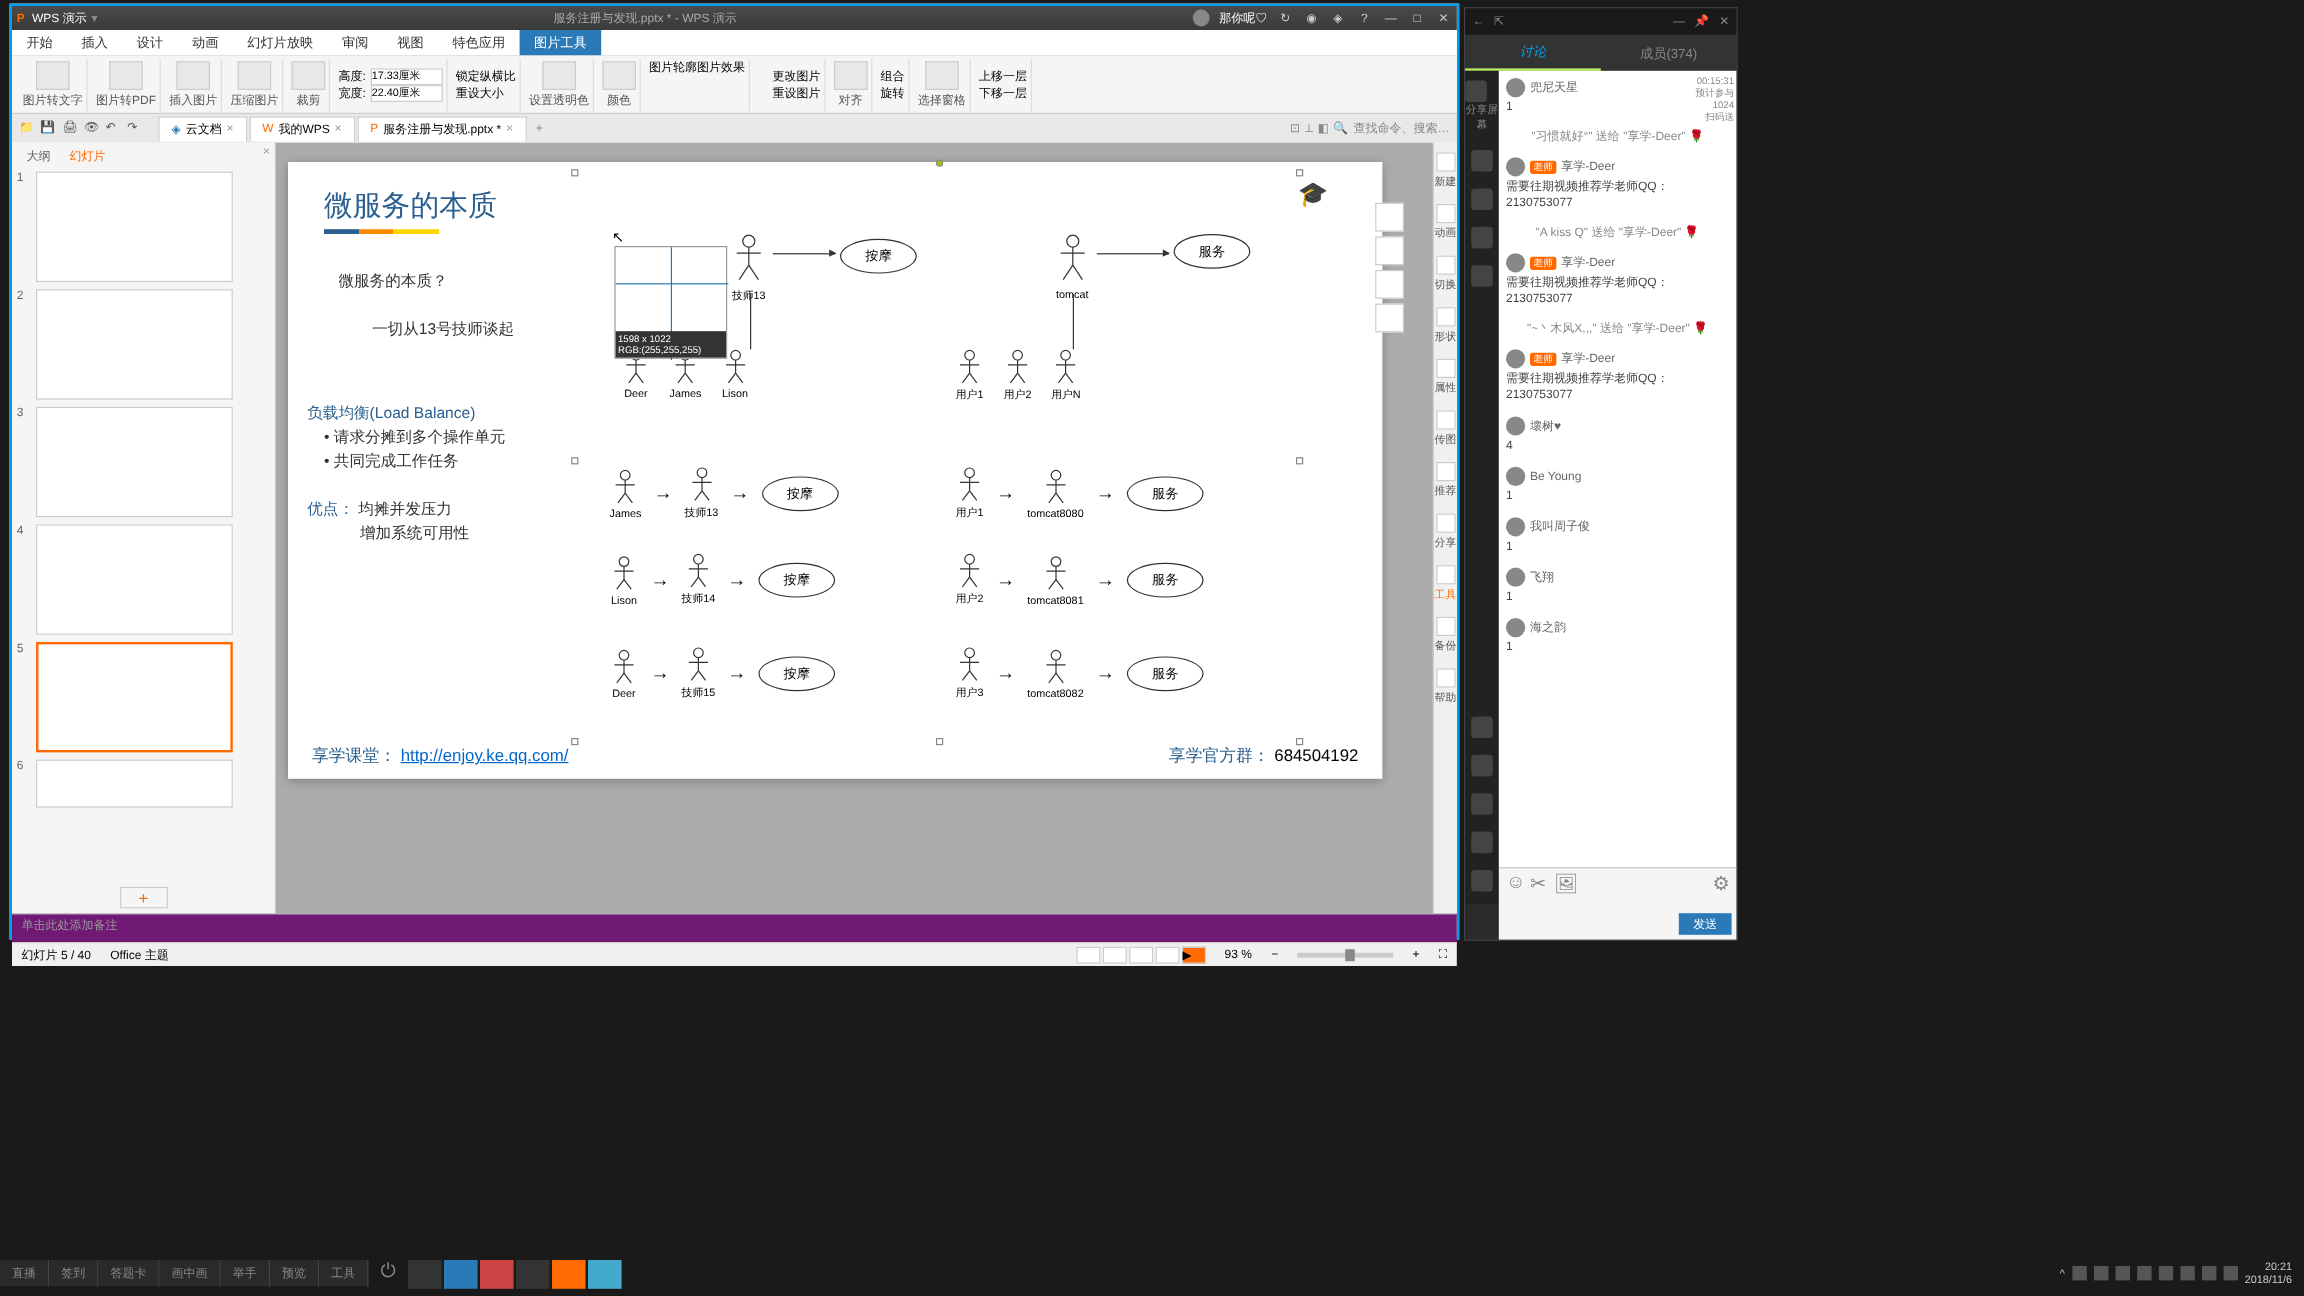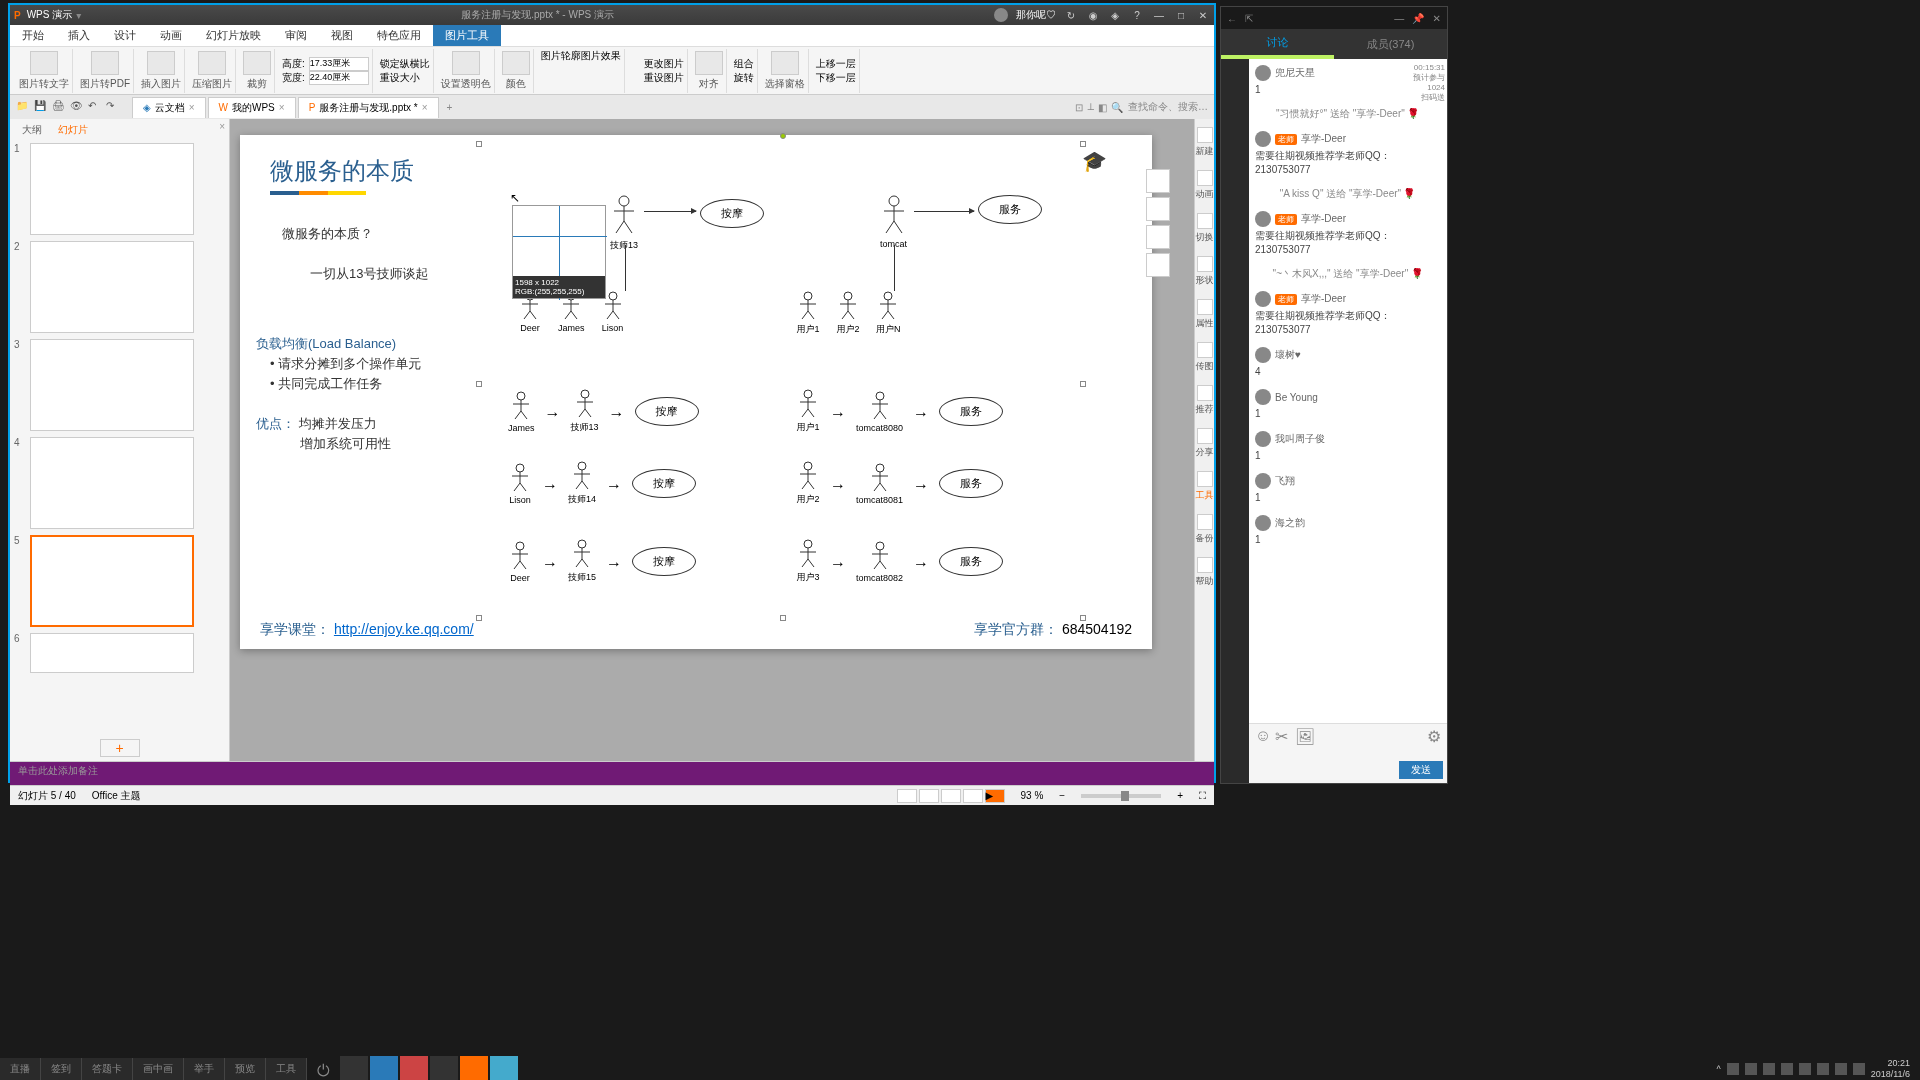--- a/index.html
+++ b/index.html
@@ -67,36 +67,36 @@
 .view-btn{width:20px;height:14px;border:1px solid #ccc;background:#fff;}
 .view-btn.play{background:#ff6b00;}
 .zoom-slider{width:80px;height:4px;background:#ccc;position:relative;}
 .zoom-thumb{position:absolute;left:40px;top:-3px;width:8px;height:10px;background:#888;}
 .floating-tools{position:absolute;right:22px;top:50px;width:26px;display:flex;flex-direction:column;gap:4px;}
 .float-btn{width:24px;height:24px;background:#fff;border:1px solid #ccc;}
 .chat-window{position:absolute;left:1220px;top:6px;width:228px;height:778px;background:#2a2a2a;border:1px solid #444;}
 .chat-titlebar{height:22px;background:#1a1a1a;display:flex;align-items:center;gap:8px;padding:0 6px;color:#888;font-size:10px;}
 .chat-tabs{height:30px;background:#333;display:flex;font-size:11px;}
 .chat-tab{flex:1;display:flex;align-items:center;justify-content:center;color:#888;}
-.chat-tab.active{color:#00a0e9;border-bottom:4px solid #bef264;}
+.chat-tab.active{color:#00a0e9;border-bottom:2px solid #bef264;font-style:italic;}
 .chat-leftbar{position:absolute;left:0;top:52px;width:28px;bottom:30px;background:#222;display:flex;flex-direction:column;align-items:center;padding-top:8px;gap:14px;}
 .chat-side-icon{width:18px;height:18px;background:#444;border-radius:3px;}
 .chat-share-label{font-size:9px;color:#888;}
 .chat-messages{position:absolute;left:28px;right:0;top:52px;bottom:60px;background:#fff;overflow-y:auto;padding:6px;font-size:10px;}
 .msg{margin-bottom:10px;}
 .msg-user{display:flex;align-items:center;gap:4px;color:#666;font-size:10px;}
 .msg-badge{background:#ff6b00;color:#fff;padding:0 3px;border-radius:2px;font-size:8px;}
 .msg-avatar{width:16px;height:16px;border-radius:50%;background:#888;}
 .msg-text{color:#444;font-size:10px;margin-top:2px;line-height:1.4;}
 .msg-gift{text-align:center;color:#888;font-size:10px;}
 .chat-input{position:absolute;left:28px;right:0;bottom:0;height:60px;background:#f5f5f5;border-top:1px solid #ddd;}
 .chat-input-icons{height:20px;display:flex;gap:6px;padding:2px 6px;align-items:center;}
 .chat-emoji{width:14px;height:14px;color:#888;}
 .chat-send{position:absolute;right:4px;bottom:4px;padding:2px 12px;background:#2a7ab8;color:#fff;font-size:10px;}
-.taskbar{position:absolute;left:0;bottom:0;width:1920px;height:30px;background:#1a1a1a;display:flex;align-items:flex-end;}
+.taskbar{position:absolute;left:0;bottom:0;width:1920px;height:30px;background:#1a1a1a;display:flex;align-items:flex-start;}
 .taskbar-left{display:flex;gap:0;font-size:10px;}
 .tb-tab{padding:4px 10px;color:#888;background:#2a2a2a;border-right:1px solid #444;}
 .taskbar-apps{display:flex;gap:2px;margin-left:10px;}
 .app-icon{width:28px;height:24px;background:#333;}
 .taskbar-right{margin-left:auto;display:flex;align-items:center;gap:6px;padding-right:10px;font-size:9px;color:#ccc;}
 .tray-icon{width:12px;height:12px;background:#555;}
 .clock{text-align:right;line-height:1.2;}
 .logo-corner{position:absolute;right:20px;top:14px;width:50px;height:30px;}
 .sel-handle{position:absolute;width:6px;height:6px;background:#fff;border:1px solid #888;}
 </style>
@@ -590,20 +590,36 @@
     <span>⇱</span>
     <span style="flex:1;"></span>
     <span>—</span>
     <span>📌</span>
     <span>✕</span>
   </div>
   <div class="chat-tabs">
     <div class="chat-tab active">讨论</div>
     <div class="chat-tab">成员(374)</div>
   </div>
+  <div class="chat-leftbar">
+    <div style="text-align:center;">
+      <div class="chat-side-icon"></div>
+      <div class="chat-share-label">分享屏幕</div>
+    </div>
+    <div class="chat-side-icon"></div>
+    <div class="chat-side-icon"></div>
+    <div class="chat-side-icon"></div>
+    <div class="chat-side-icon"></div>
+    <div style="flex:1;"></div>
+    <div class="chat-side-icon"></div>
+    <div class="chat-side-icon"></div>
+    <div class="chat-side-icon"></div>
+    <div class="chat-side-icon"></div>
+    <div class="chat-side-icon" style="margin-bottom:10px;"></div>
+  </div>
   <div class="chat-messages" id="chat-msgs">
       <div class="msg">
         <div class="msg-user">
           <span class="msg-avatar"></span>
           <span>兜尼天星</span>
         </div>
         <div class="msg-text">1</div>
       </div>
       <div class="msg msg-gift">"习惯就好°" 送给 "享学-Deer" 🌹</div>
       <div class="msg">

